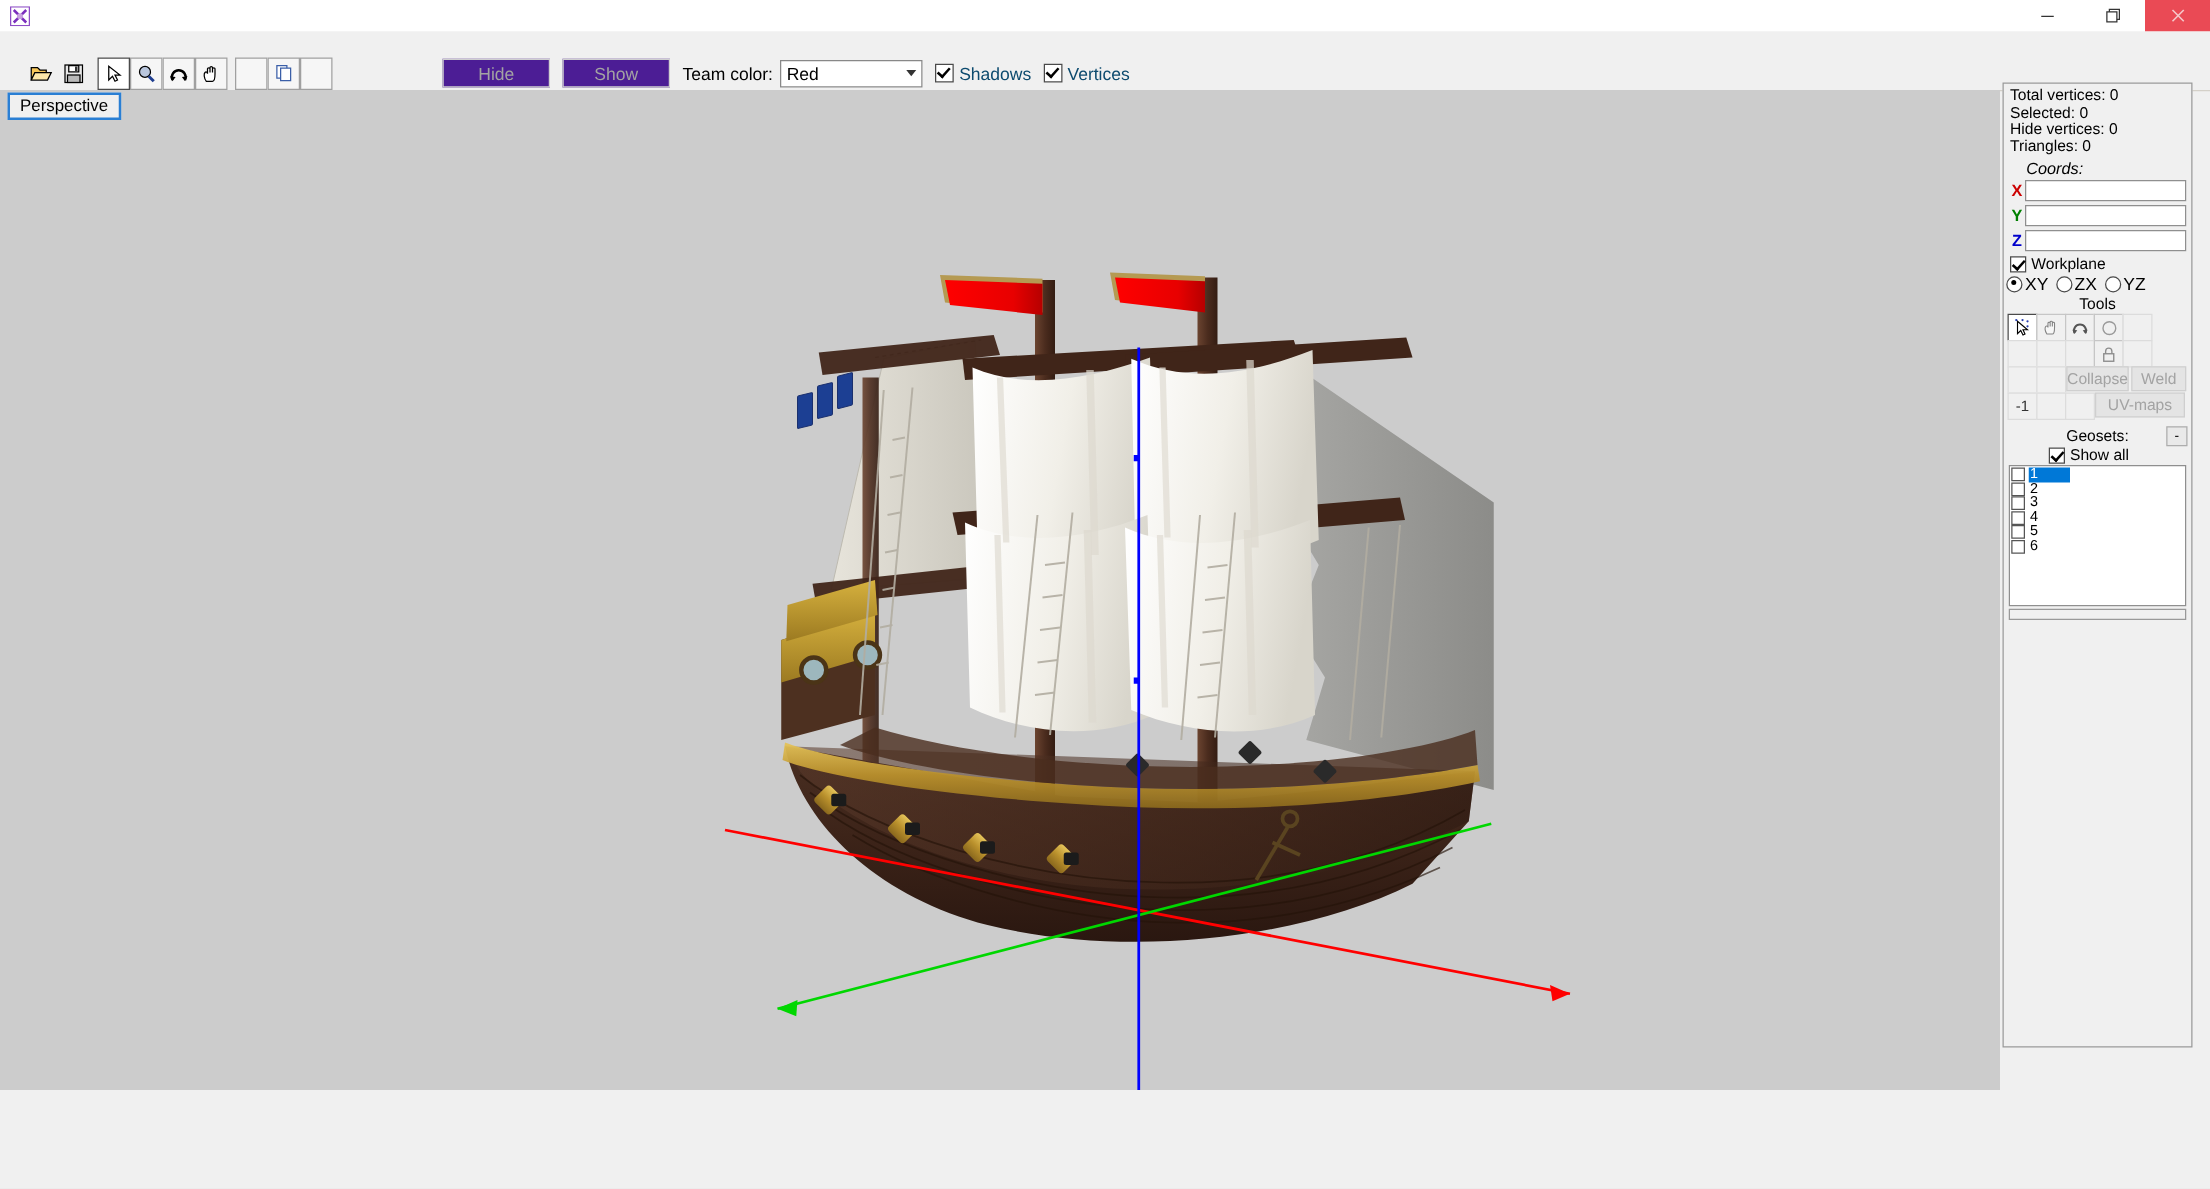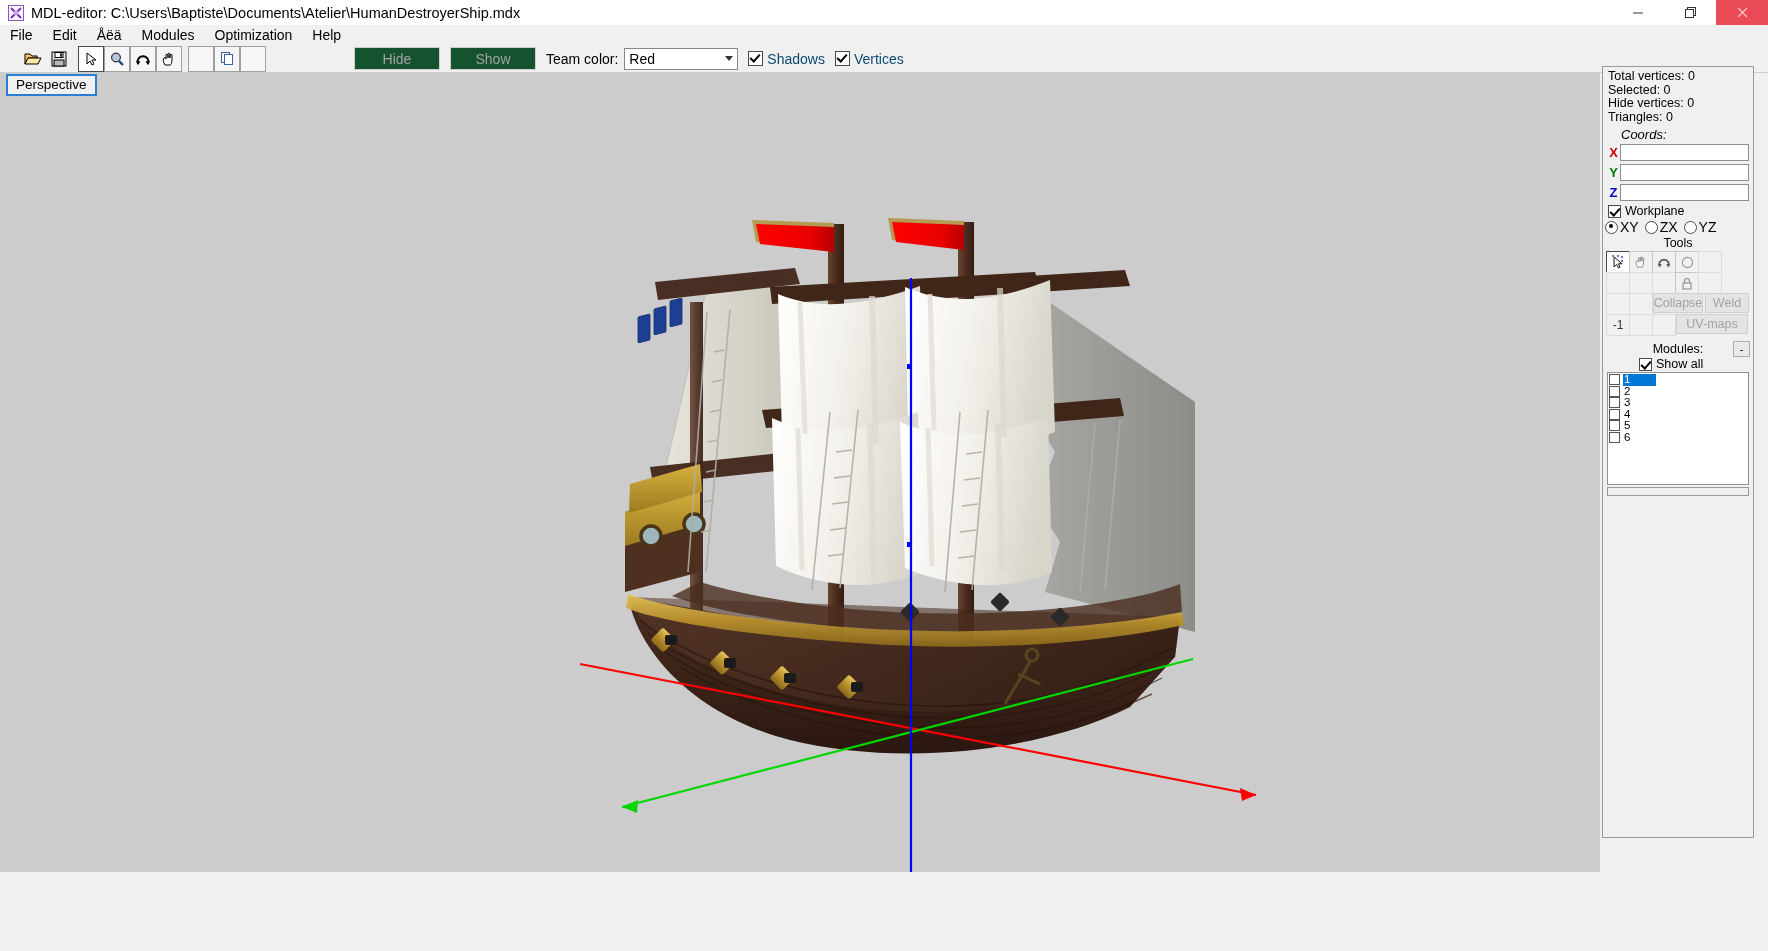--- a/index.html
+++ b/index.html
@@ -51,21 +51,21 @@
     border:1px solid transparent;
     background:#f0f0f0;
   }
   .tb-btn.boxed{border:1px solid #a0a0a0;background:#f6f6f6;}
   .tb-btn.pressed{border:1px solid #4a4a4a;background:#ffffff;}
   .tb-sep{width:6px;}
   .tb-label{font-size:14px;color:#000;margin:0 6px 0 10px;white-space:nowrap;}
 
   .flatbtn{
     height:21px;min-width:60px;padding:0 12px;
-    border:1px solid #cfcfcf;background:#14532d;color:#a3a3a3;
+    border:1px solid #cfcfcf;background:#4c1d95;color:#a3a3a3;
     font-size:14px;font-family:"Liberation Sans",sans-serif;
     display:flex;align-items:center;justify-content:center;
   }
 
   .combo{
     position:relative;width:112px;height:20px;background:#fff;
     border:1px solid #888;display:flex;align-items:center;
     font-size:14px;color:#000;
   }
   .combo .val{padding-left:4px;}
@@ -161,49 +161,40 @@
 <div id="app">
 
   <div class="titlebar">
     <div class="title-icon">
       <svg width="16" height="16" viewBox="0 0 16 16">
         <rect x="0.5" y="0.5" width="15" height="15" fill="#ffffff" stroke="#8e4ec6"></rect>
         <path d="M3 3 L8 8 L13 3 M3 13 L8 8 L13 13" stroke="#7b2fbe" stroke-width="2" fill="none"></path>
         <circle cx="8" cy="8" r="2.4" fill="#c8a2e0"></circle>
       </svg>
     </div>
-    <div class="title-text">MDL-editor: C:\Users\Baptiste\Documents\Atelier\HumanDestroyerShip.mdx</div>
     <div class="win-buttons">
       <div class="win-btn">
         <svg width="12" height="12" viewBox="0 0 12 12">
             <line x1="1" y1="6" x2="11" y2="6" stroke="#333" stroke-width="1"></line>
           </svg>
       </div>
       <div class="win-btn">
         <svg width="13" height="13" viewBox="0 0 13 13">
           <rect x="3.5" y="1.5" width="8" height="8" fill="none" stroke="#333"></rect>
           <rect x="1.5" y="3.5" width="8" height="8" fill="#fff" stroke="#333"></rect>
         </svg>
       </div>
       <div class="win-btn close dim">
         <svg width="13" height="13" viewBox="0 0 13 13">
             <path d="M2 2 L11 11 M11 2 L2 11" stroke="#f5c6c9" stroke-width="1.3"></path>
           </svg>
       </div>
     </div>
   </div>
 
-  <div class="menubar">
-    <div class="menu-item">File</div>
-    <div class="menu-item">Edit</div>
-    <div class="menu-item">Åëä</div>
-    <div class="menu-item">Modules</div>
-    <div class="menu-item">Optimization</div>
-    <div class="menu-item">Help</div>
-  </div>
 
   <div class="toolbar">
 
     <div style="width:20px"></div>
 
     <div class="tb-group">
       <div class="tb-btn">
         <svg width="18" height="16" viewBox="0 0 18 16">
           <path d="M1 13 L1 3 L6 3 L8 5 L13 5 L13 7 L4 7 L1 13 Z" fill="#f6c659" stroke="#000" stroke-width="1"></path>
           <path d="M1 13 L4 7 L17 7 L14 13 Z" fill="#fde7a9" stroke="#000" stroke-width="1"></path>
@@ -577,21 +568,21 @@
 
       <div class="trow" style="margin-top:-1px">
         <div class="tcell blank" style="font-size:12px;color:#333">-1</div>
         <div class="tcell blank"></div>
         <div class="tcell blank"></div>
         <div class="wide-btn" style="width:72px;margin-left:1px">UV-maps</div>
       </div>
     </div>
 
     <div class="geos-head">
-      <span class="t">Modules:</span>
+      <span class="t">Geosets:</span>
       <span class="minibtn">-</span>
     </div>
 
     <div class="showall">
       <span class="cbox checked" style="width:11px;height:11px"></span>
       <span>Show all</span>
     </div>
 
     <div class="listbox">
       <div class="lrow sel">

